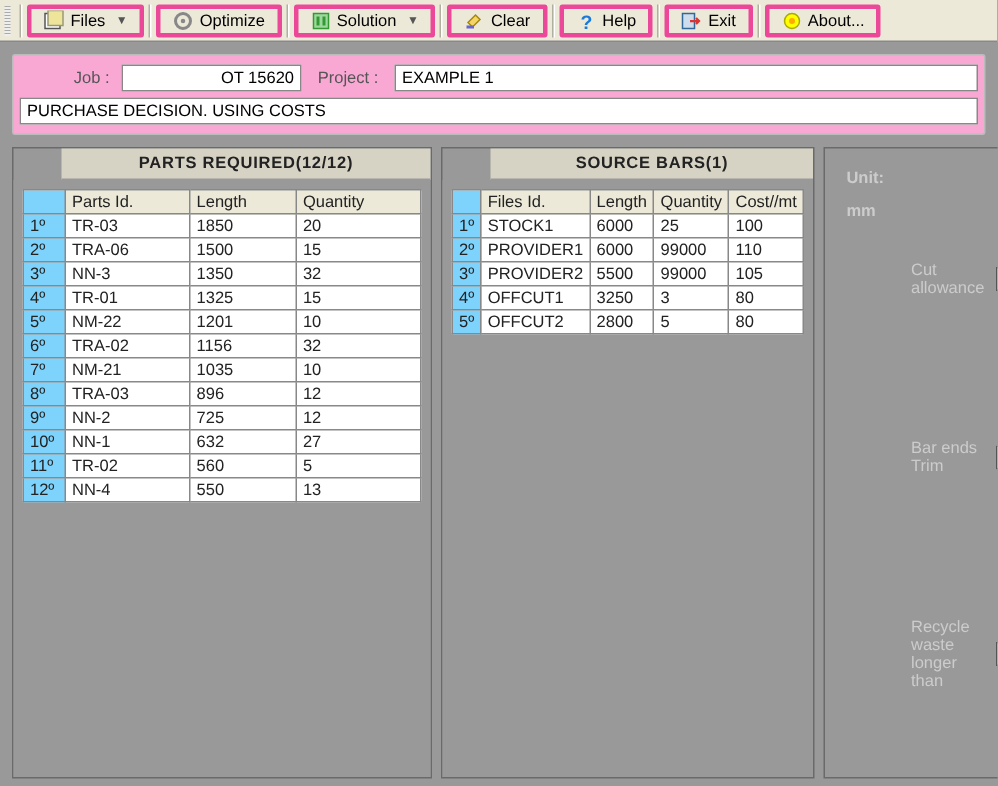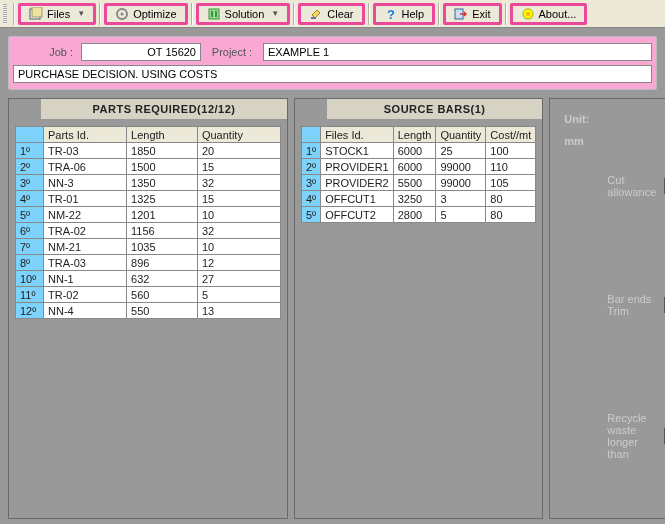--- a/index.html
+++ b/index.html
@@ -299,20 +299,26 @@
             <tr>
               <td class="rownum">7º</td>
               <td>NM-21</td>
               <td>1035</td>
               <td>10</td>
             </tr>
             <tr>
               <td class="rownum">8º</td>
               <td>TRA-03</td>
               <td>896</td>
+              <td>12</td>
+            </tr>
+            <tr>
+              <td class="rownum">9º</td>
+              <td>NN-2</td>
+              <td>725</td>
               <td>12</td>
             </tr>
             <tr>
               <td class="rownum">10º</td>
               <td>NN-1</td>
               <td>632</td>
               <td>27</td>
             </tr>
             <tr>
               <td class="rownum">11º</td>

